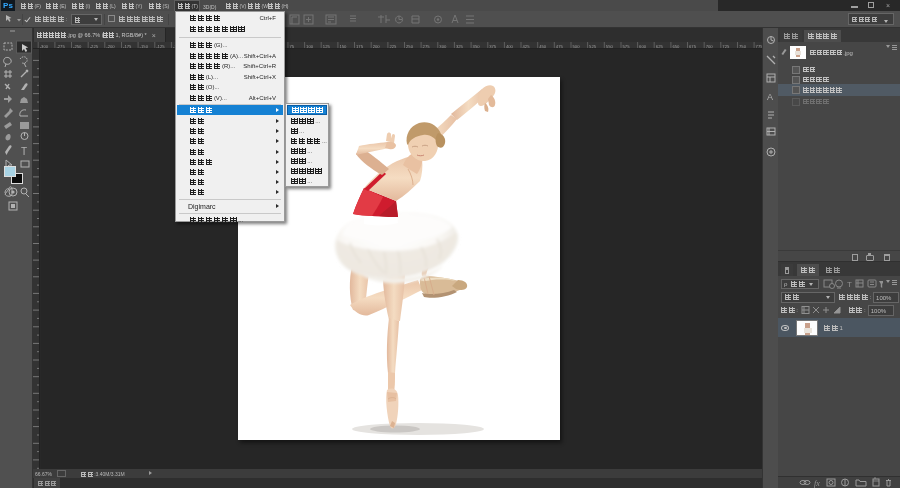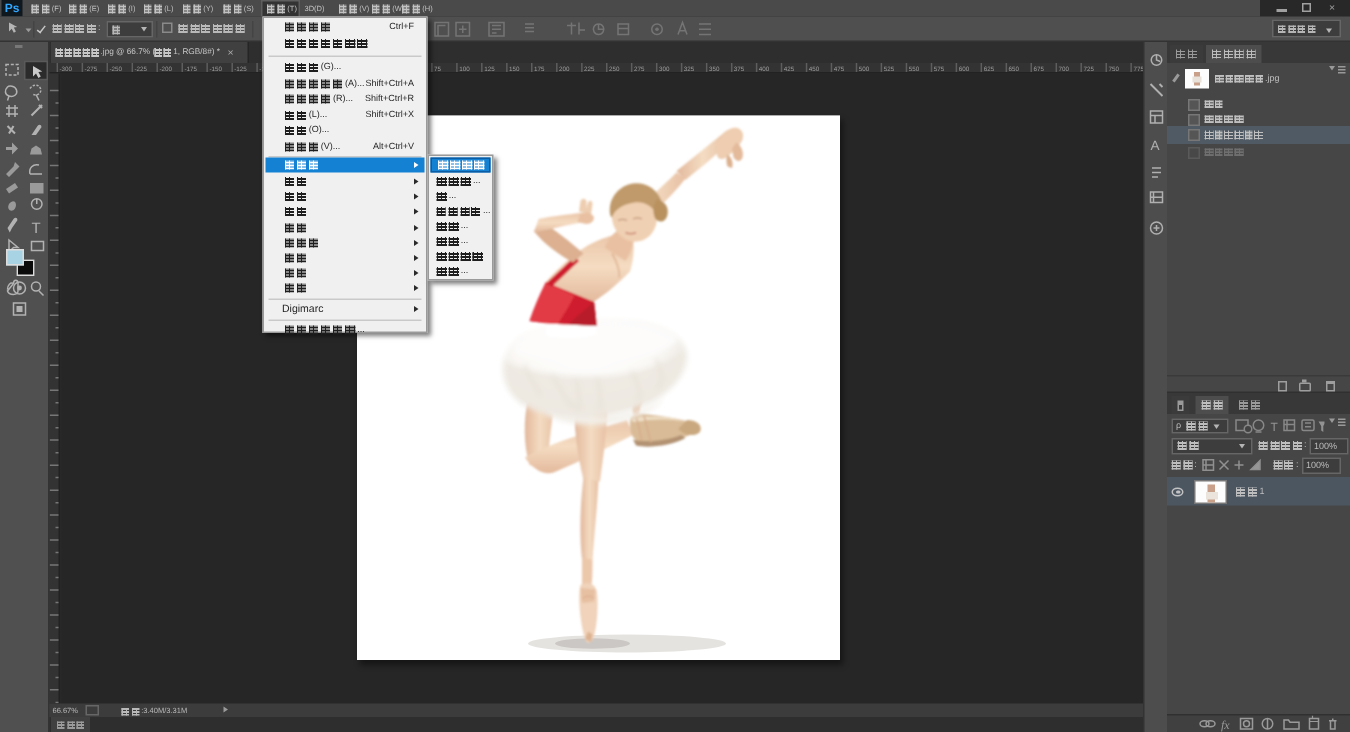--- a/index.html
+++ b/index.html
@@ -14,21 +14,21 @@
 .zr{display:flex;align-items:center;gap:1.6px}
 .z6{width:6px;height:6px}
 .z7{width:6.5px;height:6.5px}
 .z5{width:5px;height:5px}
 .trr{display:inline-block;width:0;height:0;border-top:2.5px solid transparent;border-bottom:2.5px solid transparent;border-left:3.5px solid #9a9a9a}
 .trd{display:inline-block;width:0;height:0;border-left:2.5px solid transparent;border-right:2.5px solid transparent;border-top:3px solid #b5b5b5}
 .chk{display:inline-block;width:3px;height:6px;border:solid #c6c6c6;border-width:0 1.5px 1.5px 0;transform:rotate(38deg)}
 .eye{display:inline-block;width:8px;height:6px;border:1px solid #c2c2c2;border-radius:50%;position:relative}
 .eye:after{content:"";position:absolute;left:2.2px;top:1.2px;width:2.4px;height:2.4px;border-radius:50%;background:#c2c2c2}
 
-#menubar{left:0;top:0;width:840px;height:11px;background:#4a4a4a;display:flex;align-items:center}
+#menubar{left:0;top:0;width:718px;height:11px;background:#4a4a4a;display:flex;align-items:center}
 #pslogo{position:absolute;left:1px;top:0;width:14px;height:11px;background:#10181f;color:#31a8ff;font-size:8px;font-weight:bold;text-align:center;line-height:11px}
 .mi{position:absolute;top:2px;height:8px;--c:#c2c2c2;white-space:nowrap;font-size:5px;line-height:8px}
 .mi .z{width:5.2px;height:5.8px}
 .mi .lt{color:#c2c2c2;font-size:5px;vertical-align:middle}
 #mifilter{position:absolute;left:174px;top:0px;width:26px;height:11px;background:#333;border:1px solid #5e5e5e;border-bottom:none}
 
 .wb{position:absolute;top:2px;color:#a0a0a0;font-size:7px;line-height:7px}
 
 #optbar{left:0;top:11px;width:900px;height:17px;background:#4f4f4f;border-bottom:1px solid #333}
 .ob{position:absolute;--c:#b9b9b9;color:#b9b9b9;font-size:6px}

